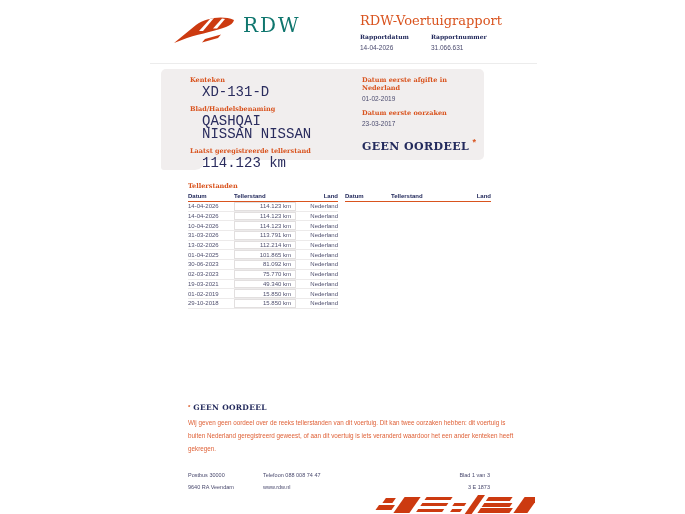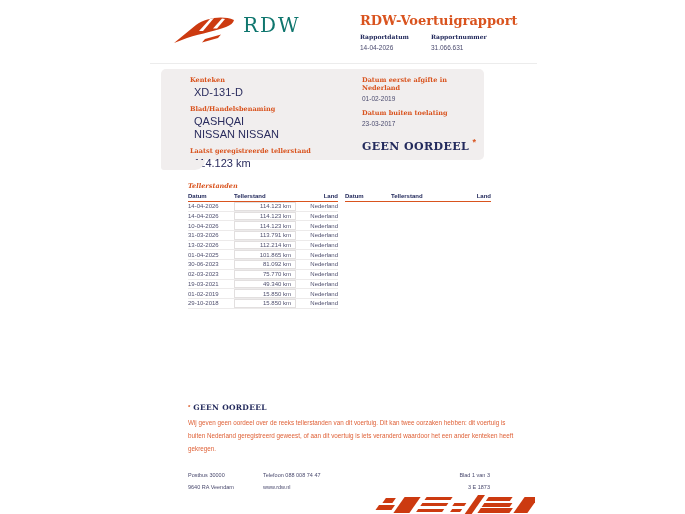--- a/index.html
+++ b/index.html
@@ -6,44 +6,44 @@
   * { margin:0; padding:0; box-sizing:border-box; }
   html,body { background:#ffffff; }
   body { font-family:"Liberation Sans", sans-serif; }
   .page { position:relative; width:685px; height:514px; background:#fff; overflow:hidden; }
 
   
   .logo-swoosh { position:absolute; left:172px; top:16px; width:64px; height:30px; }
   .logo-text { position:absolute; left:243px; top:13px; font-family:"DejaVu Serif", serif;
                font-size:20px; letter-spacing:2px; color:#0f766e; }
   .report-title { position:absolute; left:360px; top:13px; font-family:"DejaVu Serif", serif;
-                  font-weight:bold; font-size:13px; color:#d9531e; }
+                  font-weight:normal; font-size:13px; color:#d9531e; }
   .report-meta { position:absolute; left:360px; top:33px; display:flex; gap:22px; }
   .meta-label { font-family:"DejaVu Serif", serif; font-weight:bold; font-size:6px; color:#232a5c; }
   .meta-value { font-size:6.5px; color:#4a4a6e; margin-top:3.5px; }
   .header-divider { position:absolute; left:150px; top:63px; width:387px; height:1px; background:#ececec; }
 
   
   .card { position:absolute; left:161px; top:69px; width:323px; height:91px;
           background:#f1eeee; border-radius:5px 5px 5px 0; }
   .card-tab { position:absolute; left:161px; top:160px; width:44px; height:10px;
               background:#f1eeee; border-radius:0 0 10px 3px; }
   .card-col-left  { position:absolute; left:29px; top:7px; width:165px; }
   .card-col-right { position:absolute; left:201px; top:7px; width:112px; }
   .card-label { font-family:"DejaVu Serif", serif; font-weight:bold; font-size:6.5px; color:#d9531e; }
-  .card-value-lg { font-family:Liberation Sans, sans-serif; font-size:11px; color:#2a2c5e; line-height:13.5px; margin:2px 0 5px 4px; }
+  .card-value-lg { font-family:Liberation Mono, monospace; font-size:14px; color:#2a2c5e; line-height:13.5px; margin:2px 0 5px 12px; }
   .card-value-sm { font-size:6.5px; color:#4a4a6e; margin:3px 0 7px 0; }
   .oordeel-row { position:relative; margin-top:9px; }
   .oordeel-text { font-family:"DejaVu Serif", serif; font-weight:bold; font-size:11px;
                   letter-spacing:0.4px; color:#232a5c; }
   .oordeel-star { position:absolute; right:-2px; top:1px; color:#d9531e; font-size:9px; font-weight:bold; }
 
   
   .section-title { position:absolute; left:188px; top:182px; font-family:"DejaVu Serif", serif;
-                   font-weight:bold; font-size:6.5px; color:#d9531e;font-style:italic; }
+                   font-weight:bold; font-size:6.5px; color:#d9531e; }
   .tbl { position:absolute; top:193px; }
   .tbl-left  { left:188px; width:150px; }
   .tbl-right { left:345px; width:146px; }
   .tbl-head { display:flex; border-bottom:1px solid #d9531e; padding-bottom:2px; }
   .th { font-size:6px; font-weight:bold; color:#232a5c; }
   .col-datum { width:46px; }
   .col-teller { width:62px; }
   .col-land { flex:1; text-align:right; }
   .trow { display:flex; align-items:stretch; height:9.7px; border-bottom:1px solid #eceaea;
           font-size:6px; color:#50506f; }
@@ -105,21 +105,21 @@
       <div class="card-value-lg">
         <div>QASHQAI</div>
         <div>NISSAN NISSAN</div>
       </div>
       <div class="card-label" style="margin-top:3px;">Laatst geregistreerde tellerstand</div>
       <div class="card-value-lg">114.123 km</div>
     </div>
     <div class="card-col-right">
       <div class="card-label">Datum eerste afgifte in Nederland</div>
       <div class="card-value-sm">01-02-2019</div>
-      <div class="card-label">Datum buiten toelating</div>
+      <div class="card-label">Datum eerste oorzaken</div>
       <div class="card-value-sm">23-03-2017</div>
       <div class="oordeel-row">
         <span class="oordeel-text">GEEN OORDEEL</span>
         <span class="oordeel-star">*</span>
       </div>
     </div>
   </div>
   <div class="card-tab"></div>
 
   <div class="section-title">Tellerstanden</div>

